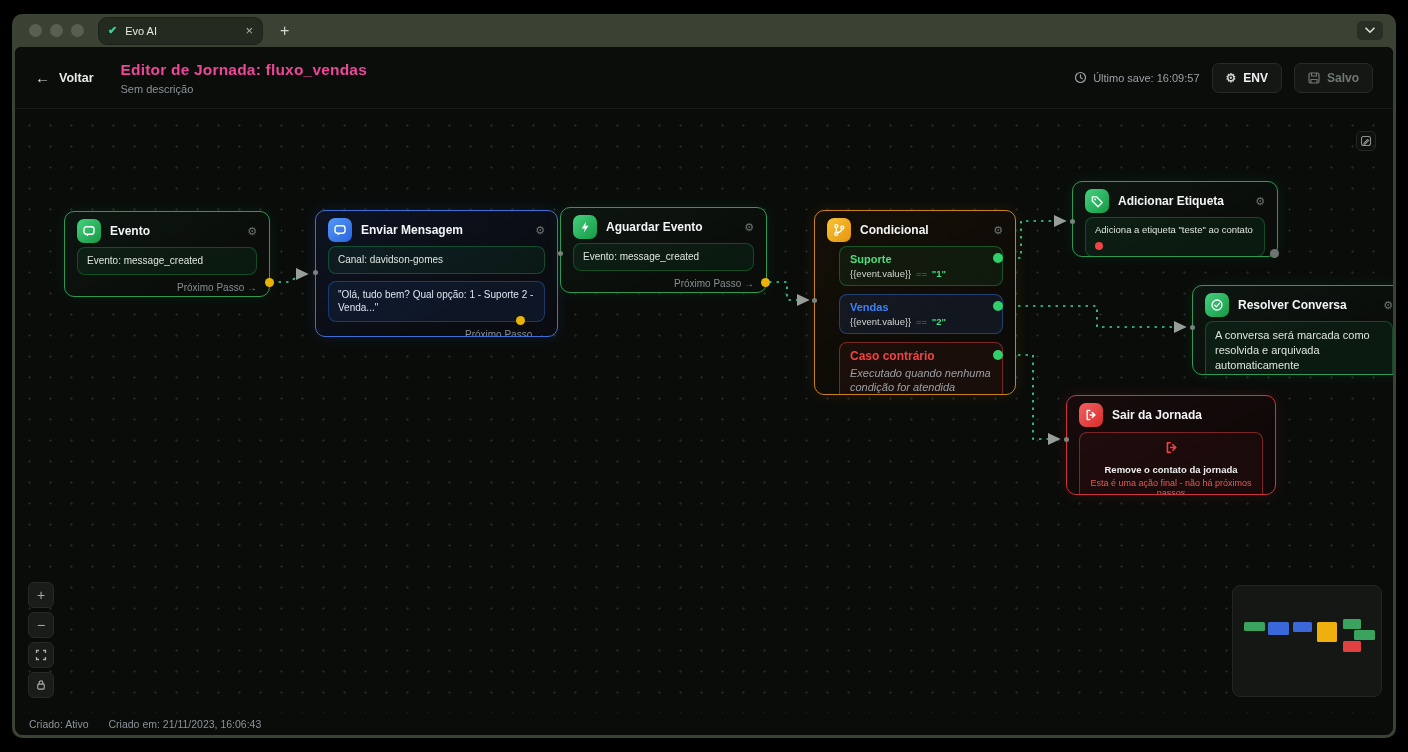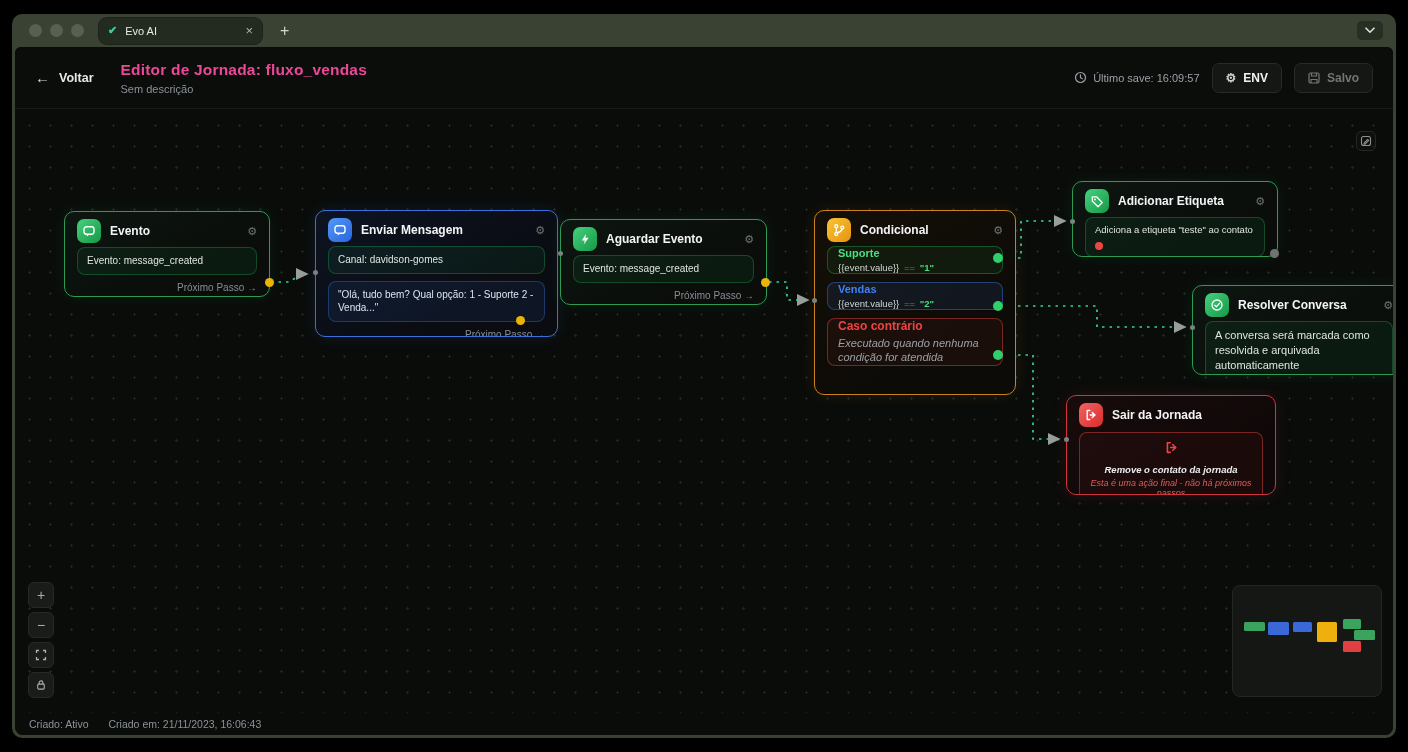--- a/index.html
+++ b/index.html
@@ -53,50 +53,50 @@
   .node-field { margin-top:4px; border-radius:8px; padding:6px 9px; font-size:10px; color:#dfe5df; line-height:1.35; }
   .field-green { background:rgba(34,197,94,.07); border:1px solid rgba(34,197,94,.3); }
   .field-blue  { background:rgba(59,130,246,.09); border:1px solid rgba(59,130,246,.33); color:#dde4ee; }
   .node-footer { margin-top:7px; text-align:right; font-size:10px; color:#878e94; }
 
   .n-green { border:1px solid #2d9b55; background:linear-gradient(150deg,#0d1610 0%,#0a0d0a 70%);
              box-shadow:0 0 16px rgba(34,197,94,.10); }
   .n-evento    { left:49px;  top:102px; width:206px; height:86px; }
   .n-enviar    { left:300px; top:101px; width:243px; height:127px; border:1px solid #3e6fd9;
                  background:linear-gradient(150deg,#0d1322 0%,#0a0c11 70%); box-shadow:0 0 16px rgba(59,130,246,.12); }
-  .n-aguardar  { left:545px; top:110px; width:207px; height:86px; }
+  .n-aguardar  { left:545px; top:98px; width:207px; height:86px; }
   .n-condicional { left:799px; top:101px; width:202px; height:185px; border:1px solid #c8821f;
                  background:linear-gradient(150deg,#140f08 0%,#0d0b07 70%); box-shadow:0 0 16px rgba(245,158,11,.10); }
   .n-etiqueta  { left:1057px; top:72px; width:206px; height:76px; }
   .n-resolver  { left:1177px; top:176px; width:214px; height:90px; }
   .n-sair      { left:1051px; top:286px; width:210px; height:100px; border:1px solid #ce3340;
                  background:linear-gradient(150deg,#180b0c 0%,#100808 70%); box-shadow:0 0 16px rgba(239,68,68,.12); }
 
   .ic-green { background:linear-gradient(135deg,#46d07d,#159a47); }
   .ic-blue  { background:linear-gradient(135deg,#539af6,#2a63e0); }
   .ic-amber { background:linear-gradient(135deg,#f8c437,#e6940e); }
   .ic-red   { background:linear-gradient(135deg,#f26262,#d92c2c); }
 
-  .branch { border-radius:8px; padding:0 10px; margin-top:8px; }
+  .branch { border-radius:8px; padding:6px 10px; margin-top:8px;margin-left:12px; }
   .branch.first { margin-top:4px; }
   .br-green { background:rgba(34,197,94,.08); border:1px solid rgba(34,197,94,.35); }
   .br-blue  { background:rgba(59,130,246,.1); border:1px solid rgba(59,130,246,.4); }
   .br-red   { background:rgba(239,68,68,.06); border:1px solid rgba(239,68,68,.45); }
   .branch-name { font-size:11px; font-weight:700; }
   .bn-green { color:#4ade80; } .bn-blue { color:#3d82f6; }
   .bn-red { color:#ef4444; font-size:12px; }
   .branch-expr { margin-top:3px; font-size:9.5px; color:#cfd6d1; }
   .branch-expr .op { color:#6b7280; padding:0 2px; }
   .branch-expr .val { color:#4ade80; font-weight:600; }
   .branch-desc { margin-top:3px; font-size:11px; line-height:1.3; color:#9aa0a6;font-style:italic; }
 
   .tag-dot { width:8px; height:8px; border-radius:50%; background:#ef4444; margin-top:5px; }
 
   .exit-box { margin-top:5px; border:1px solid rgba(239,68,68,.45); background:rgba(239,68,68,.05);
-              border-radius:8px; padding:7px 0 8px; text-align:center;font-style:italic; }
+              border-radius:8px; padding:7px 0 8px; text-align:center; }
   .exit-line1 { font-size:9.5px; font-weight:700; color:#edeff0; margin-top:5px; }
   .exit-line2 { font-size:9px; color:#e25b5b; margin-top:3px; }
 
   
   .h { position:absolute; border-radius:50%; z-index:6; }
   .h-yellow { width:9px; height:9px; background:#e9b308; }
   .h-green  { width:10px; height:10px; background:#2fd06a; }
   .h-gray   { width:9px; height:9px; background:#6e7570; }
   .h-target { width:5px; height:5px; background:#7c827d; }
 

